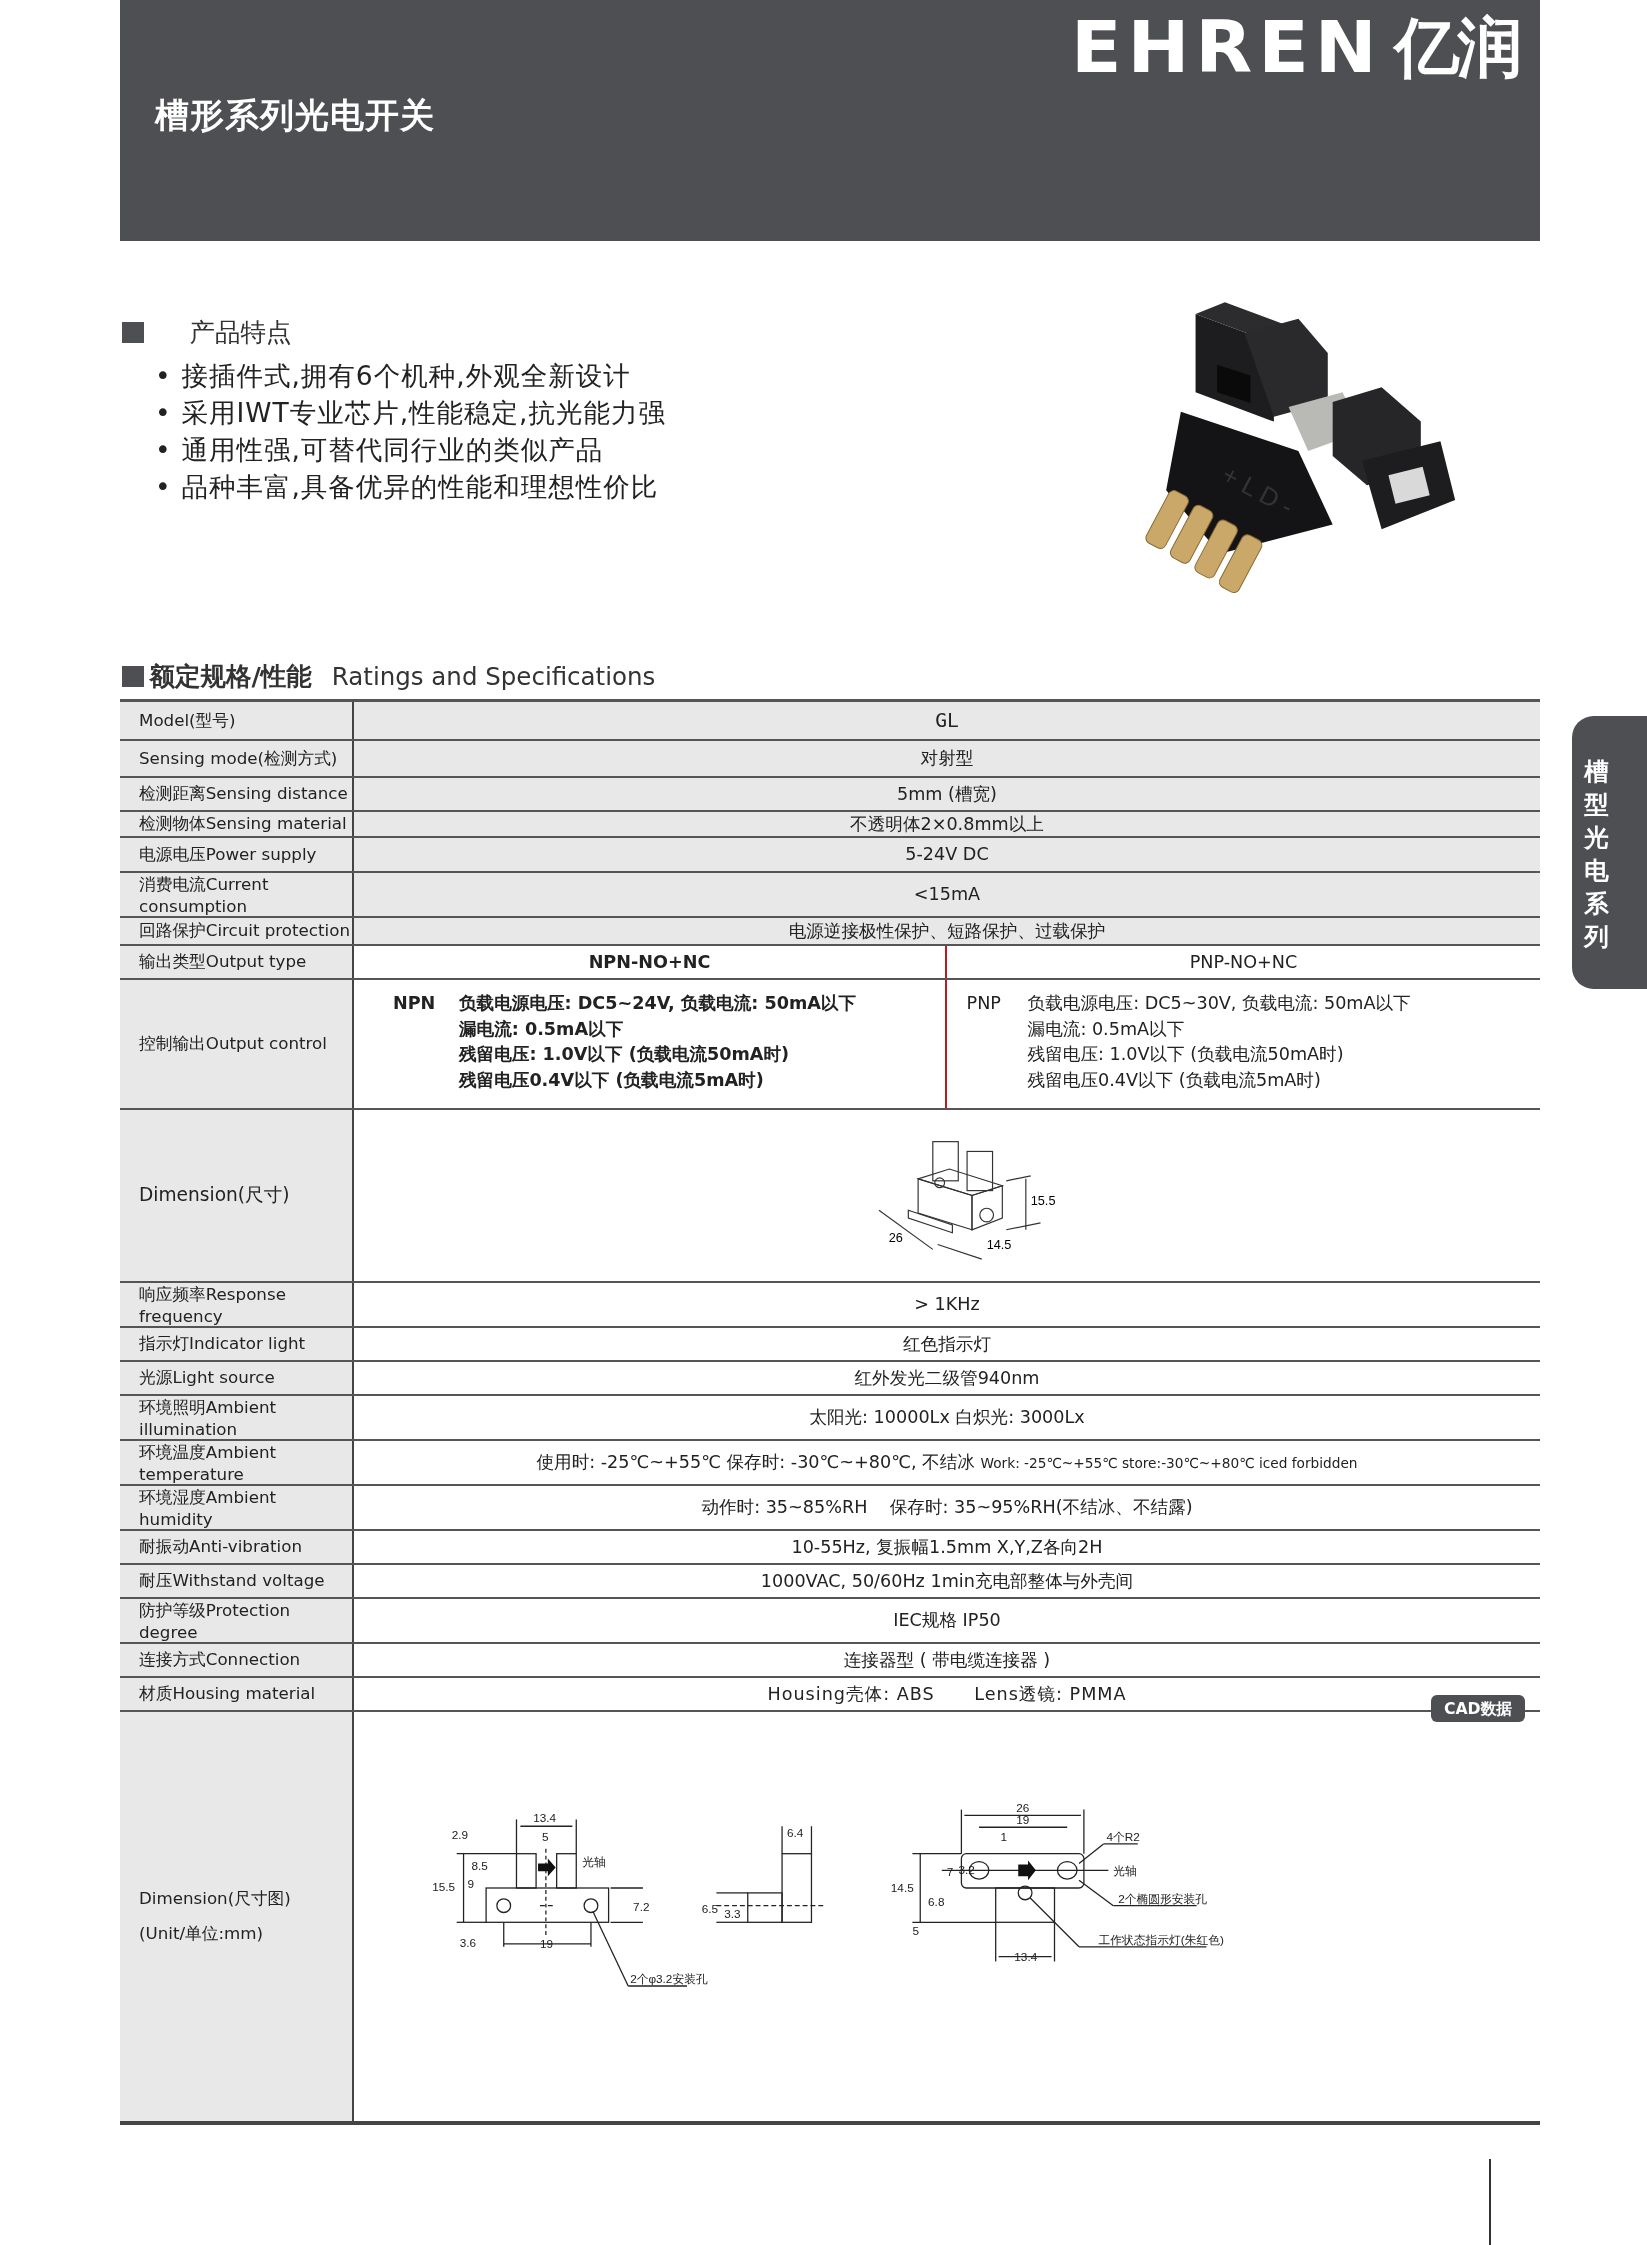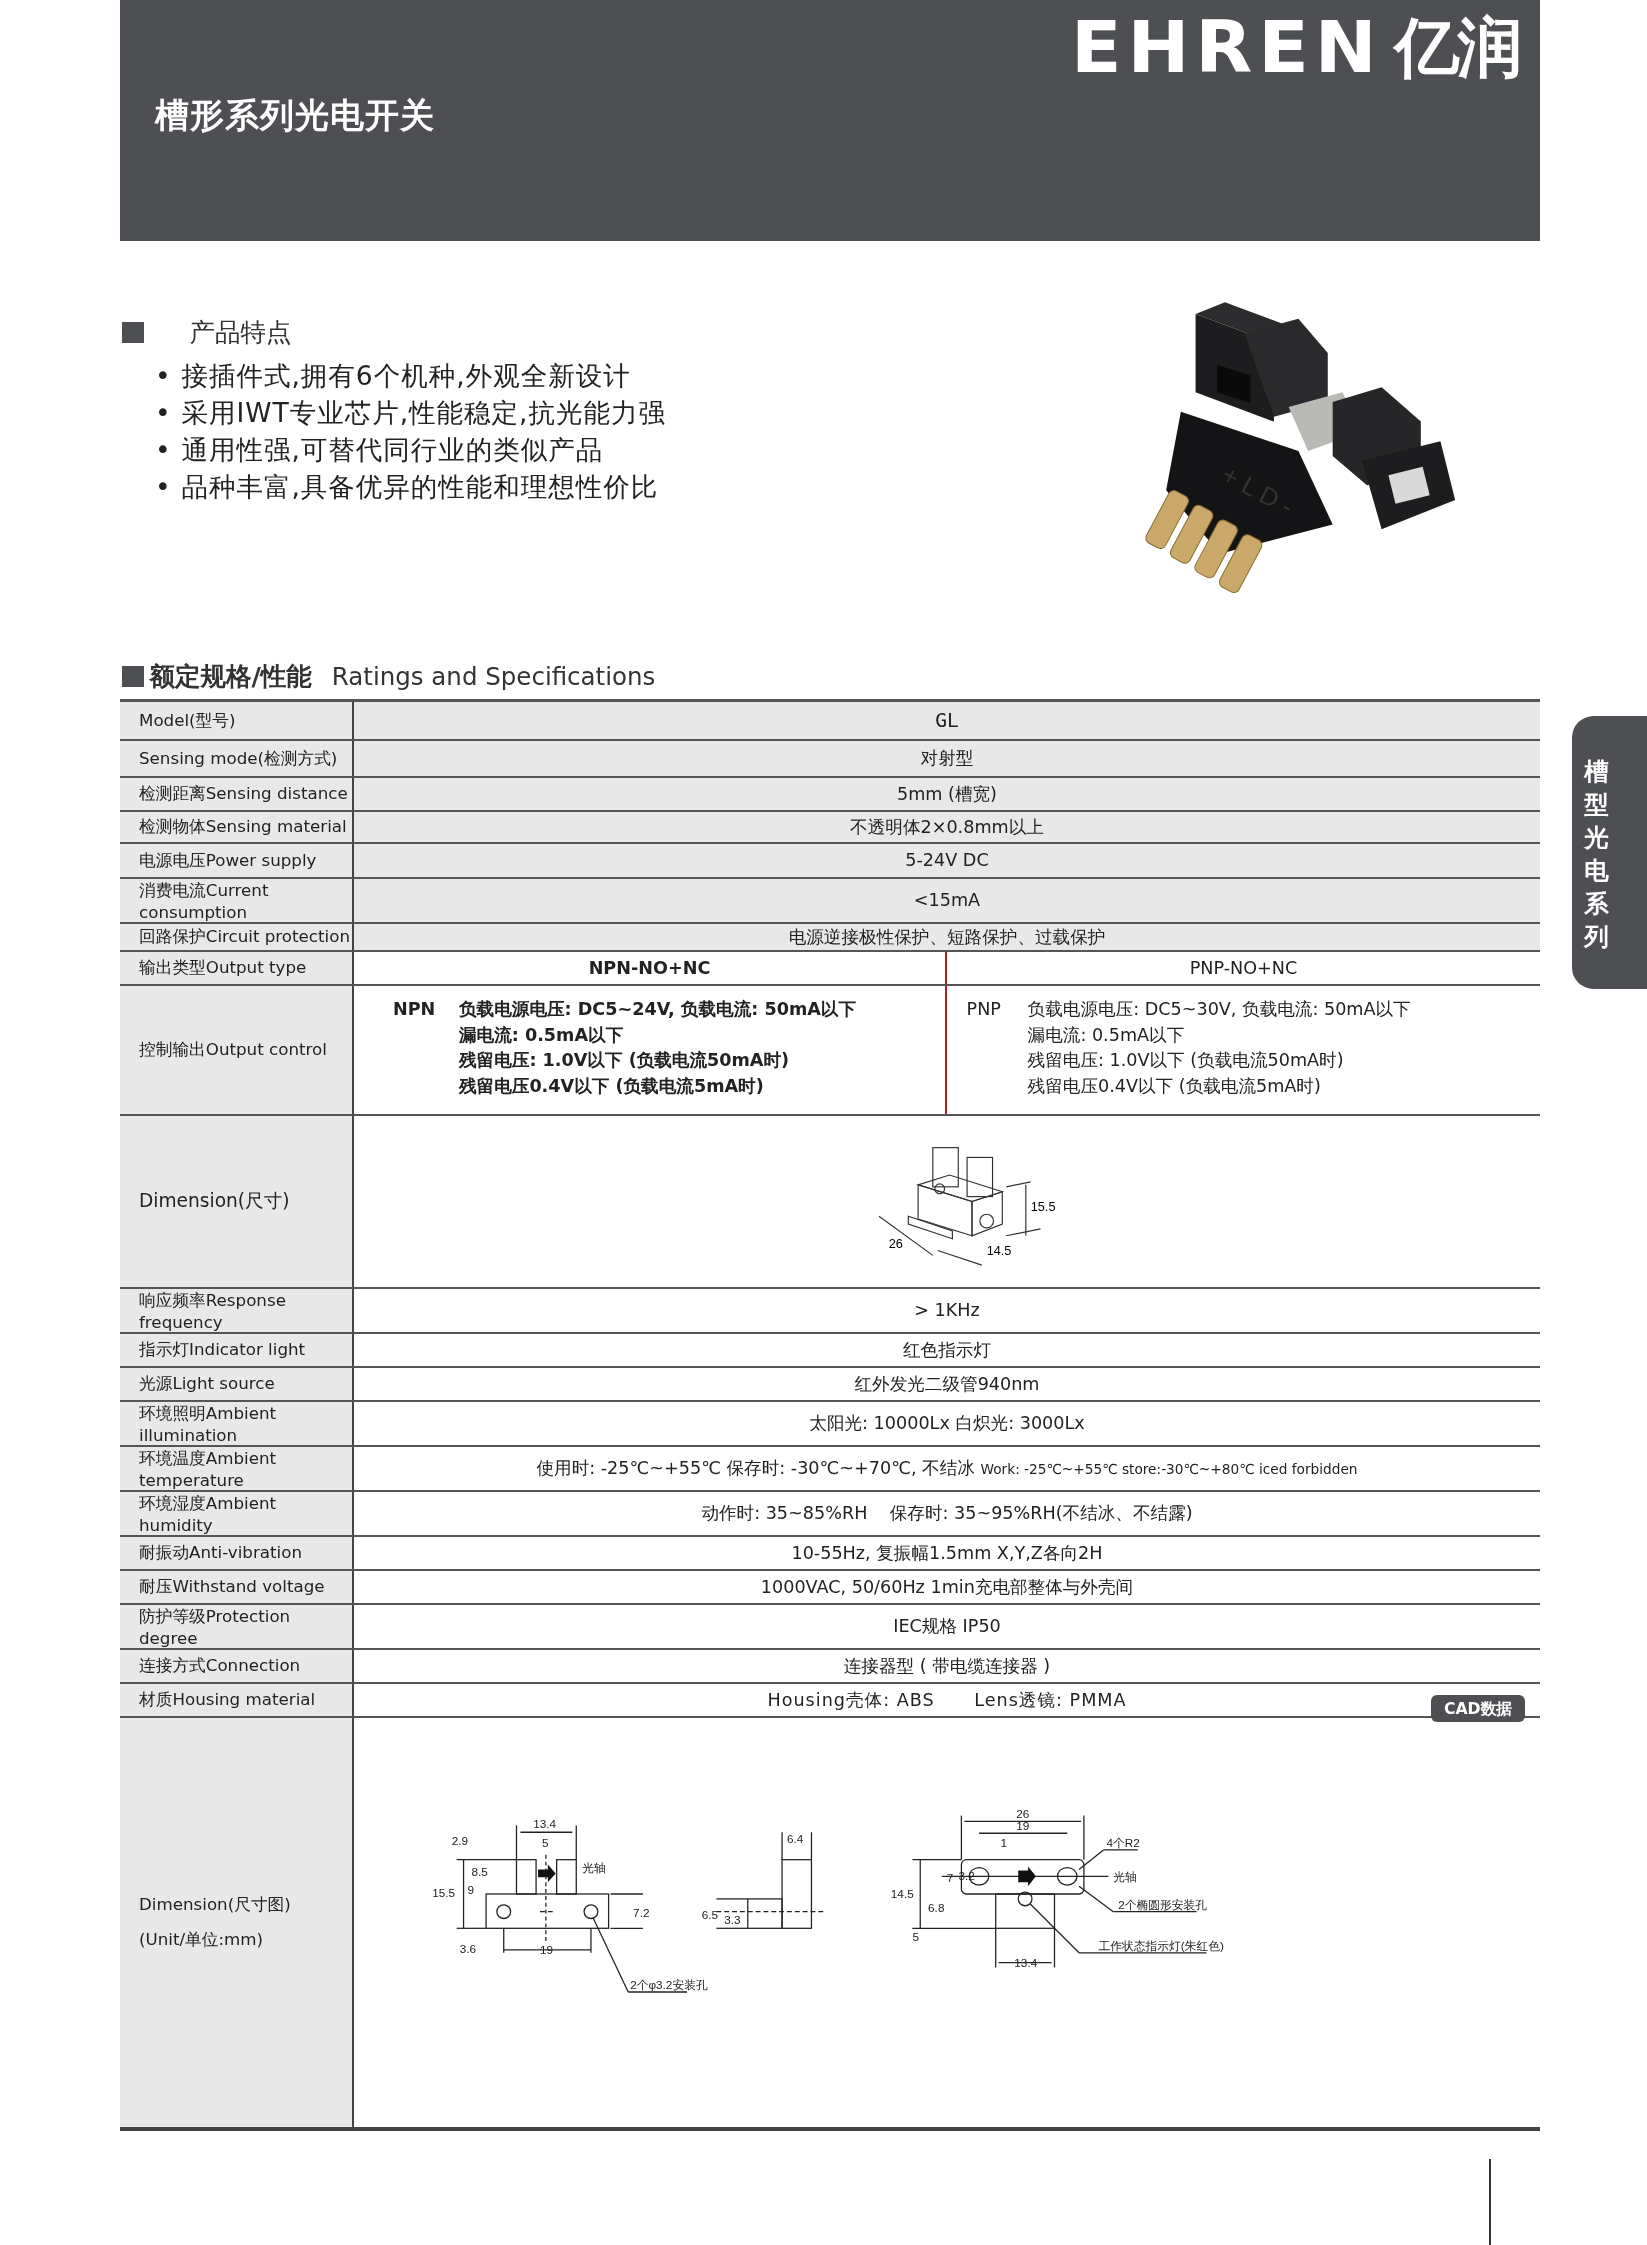--- a/index.html
+++ b/index.html
@@ -116,21 +116,21 @@
     <td class="val" colspan="2" style="font-family:'DejaVu Sans Mono',monospace;font-size:19.6px;margin-left:24px;">GL</td>
   </tr>
   <tr class="gray" style="height:37px">
     <td class="lbl">Sensing mode(检测方式)</td>
     <td class="val" colspan="2">对射型</td>
   </tr>
   <tr class="gray" style="height:34px">
     <td class="lbl">检测距离Sensing distance</td>
     <td class="val" colspan="2">5mm (槽宽)</td>
   </tr>
-  <tr class="gray" style="height:32px">
+  <tr class="gray" style="height:26px">
     <td class="lbl">检测物体Sensing material</td>
     <td class="val" colspan="2">不透明体2×0.8mm以上</td>
   </tr>
   <tr class="gray" style="height:35px">
     <td class="lbl">电源电压Power supply</td>
     <td class="val" colspan="2">5-24V DC</td>
   </tr>
   <tr class="gray" style="height:35px">
     <td class="lbl">消费电流Current consumption</td>
     <td class="val" colspan="2">&lt;15mA</td>
@@ -206,21 +206,21 @@
     <td class="lbl">光源Light source</td>
     <td class="val" colspan="2">红外发光二级管940nm</td>
   </tr>
   <tr class="h36">
     <td class="lbl">环境照明Ambient illumination</td>
     <td class="val" colspan="2">太阳光: 10000Lx 白炽光: 3000Lx</td>
   </tr>
   <tr class="h36">
     <td class="lbl">环境温度Ambient temperature</td>
     <td class="val" colspan="2">
-      <span>使用时: -25℃~+55℃ 保存时: -30℃~+70℃, 不结冰</span>
+      <span>使用时: -25℃~+55℃ 保存时: -30℃~+80℃, 不结冰</span>
       <span style="font-size:13.7px">Work: -25℃~+55℃  store:-30℃~+80℃ iced forbidden</span>
     </td>
   </tr>
   <tr class="h36">
     <td class="lbl">环境湿度Ambient  humidity</td>
     <td class="val" colspan="2" style="white-space:pre">动作时: 35~85%RH    保存时: 35~95%RH(不结冰、不结露)</td>
   </tr>
   <tr class="h36">
     <td class="lbl">耐振动Anti-vibration</td>
     <td class="val" colspan="2">10-55Hz, 复振幅1.5mm X,Y,Z各向2H</td>

